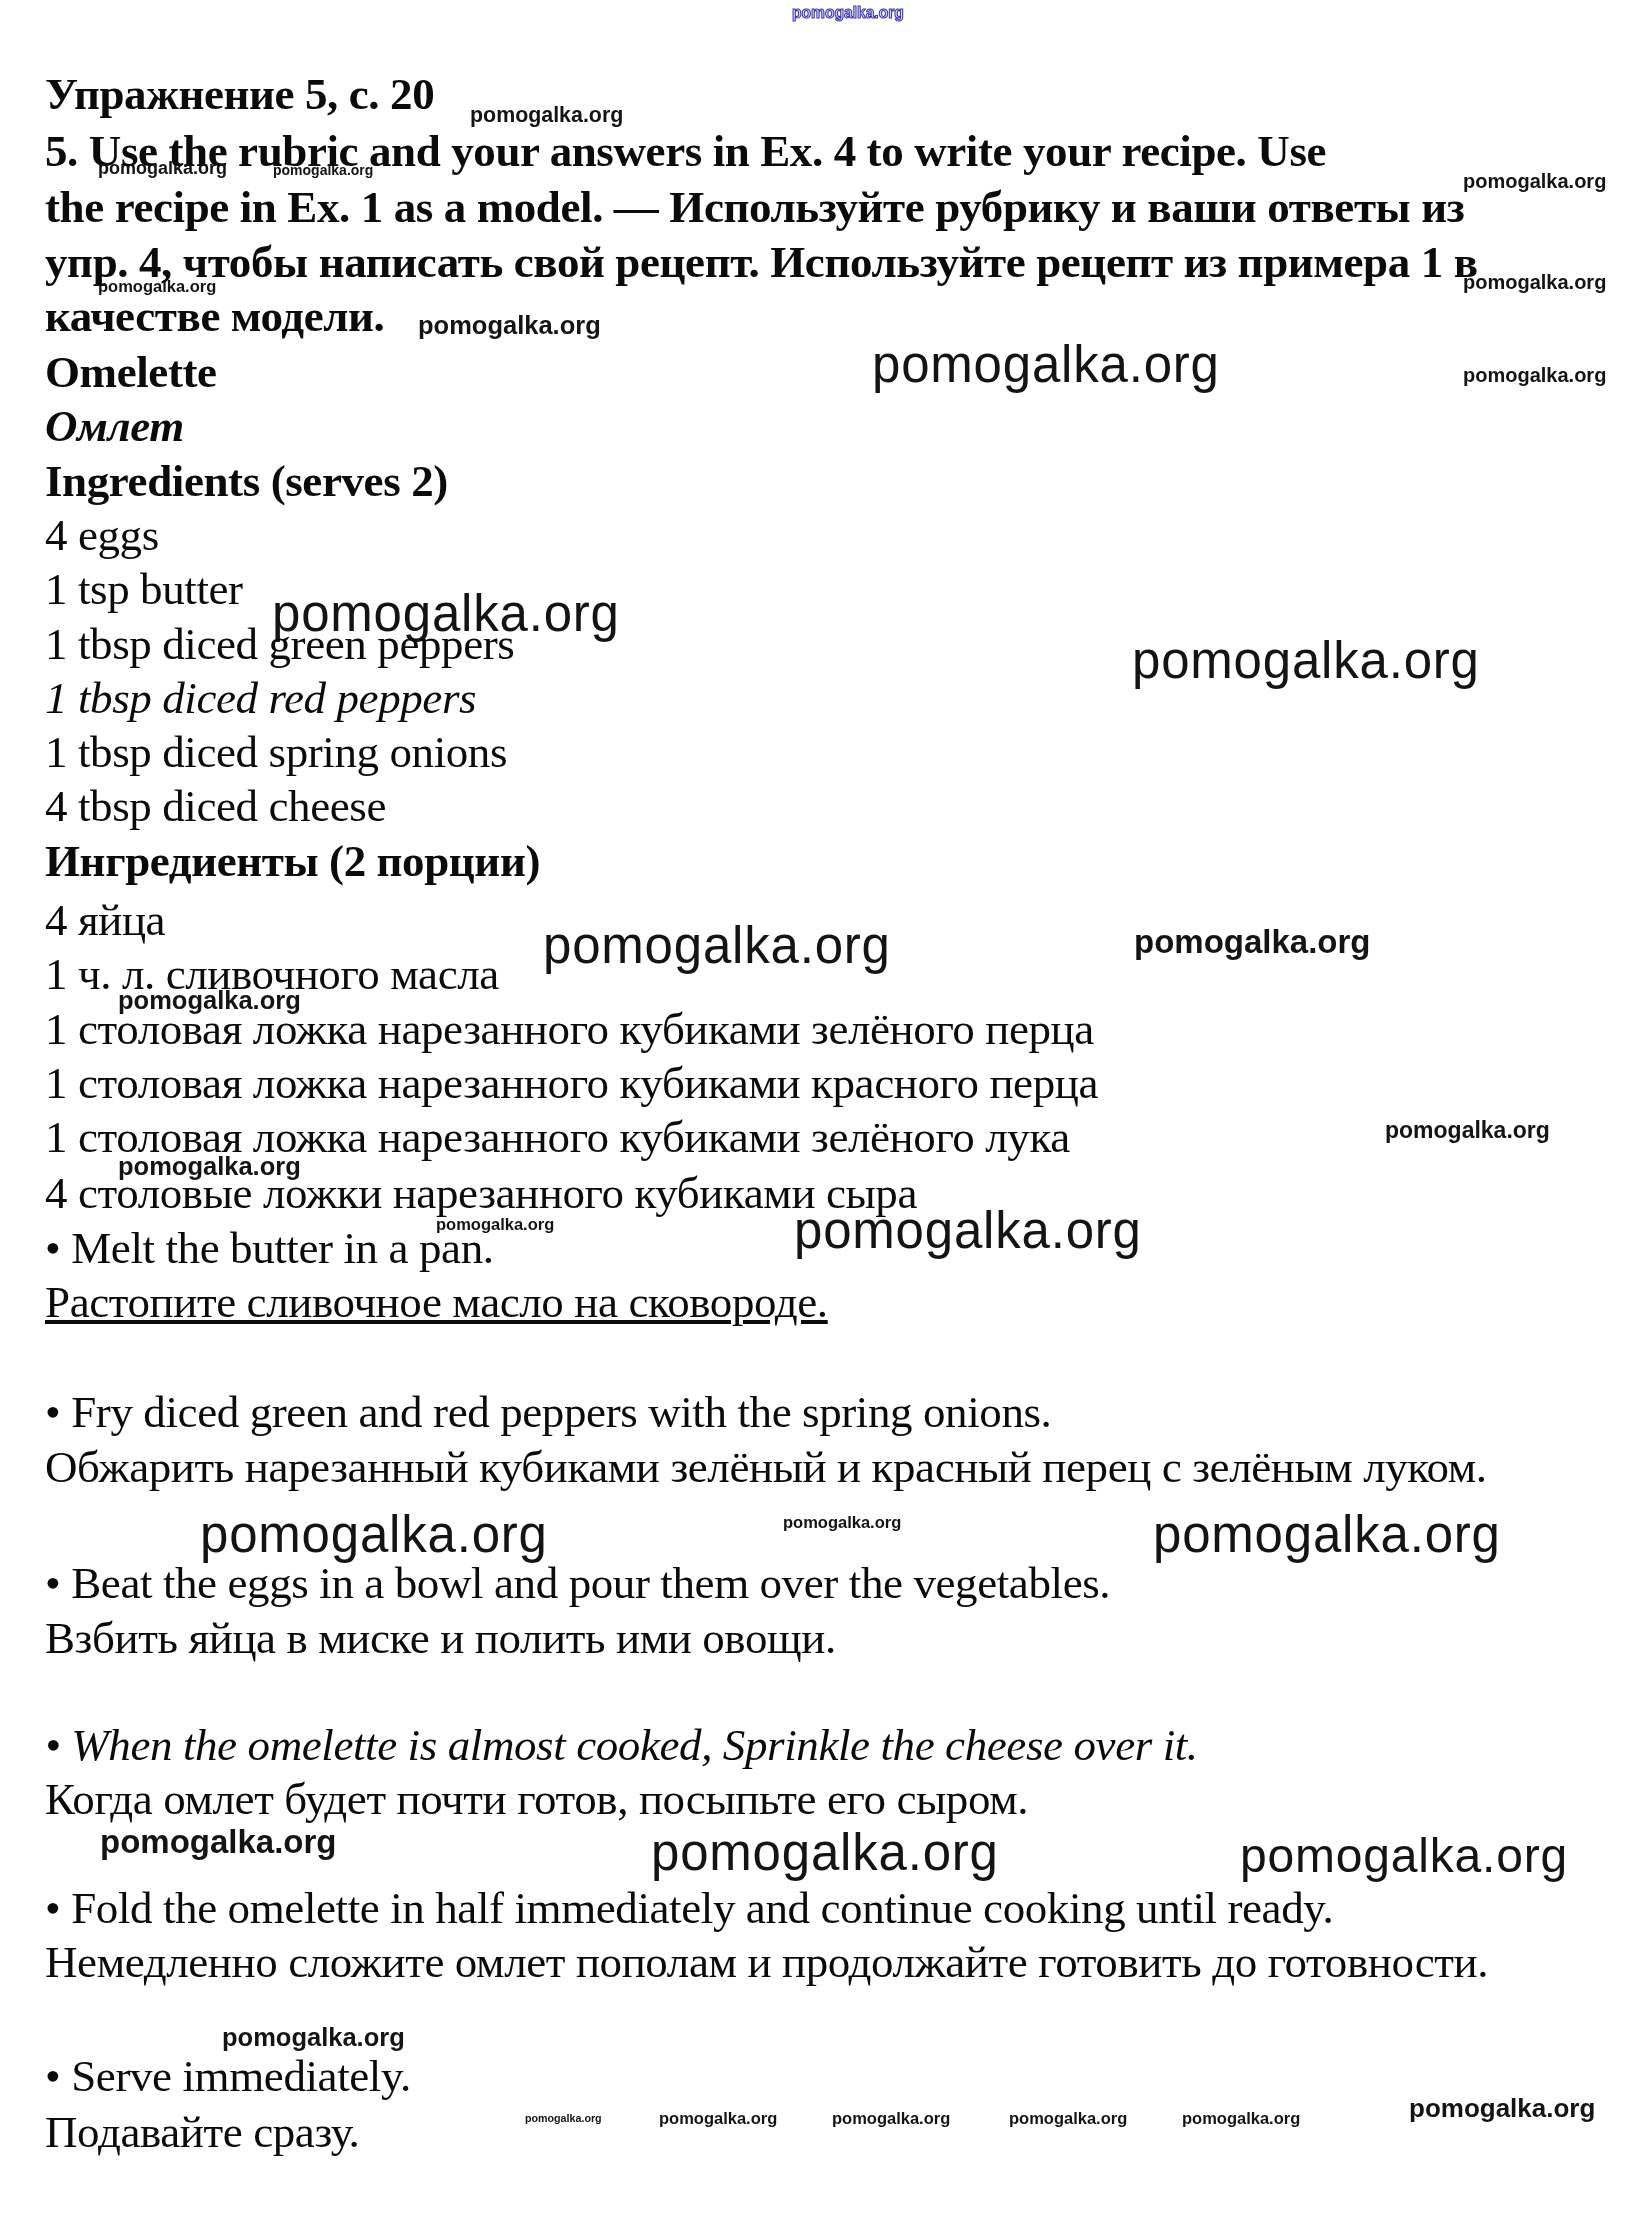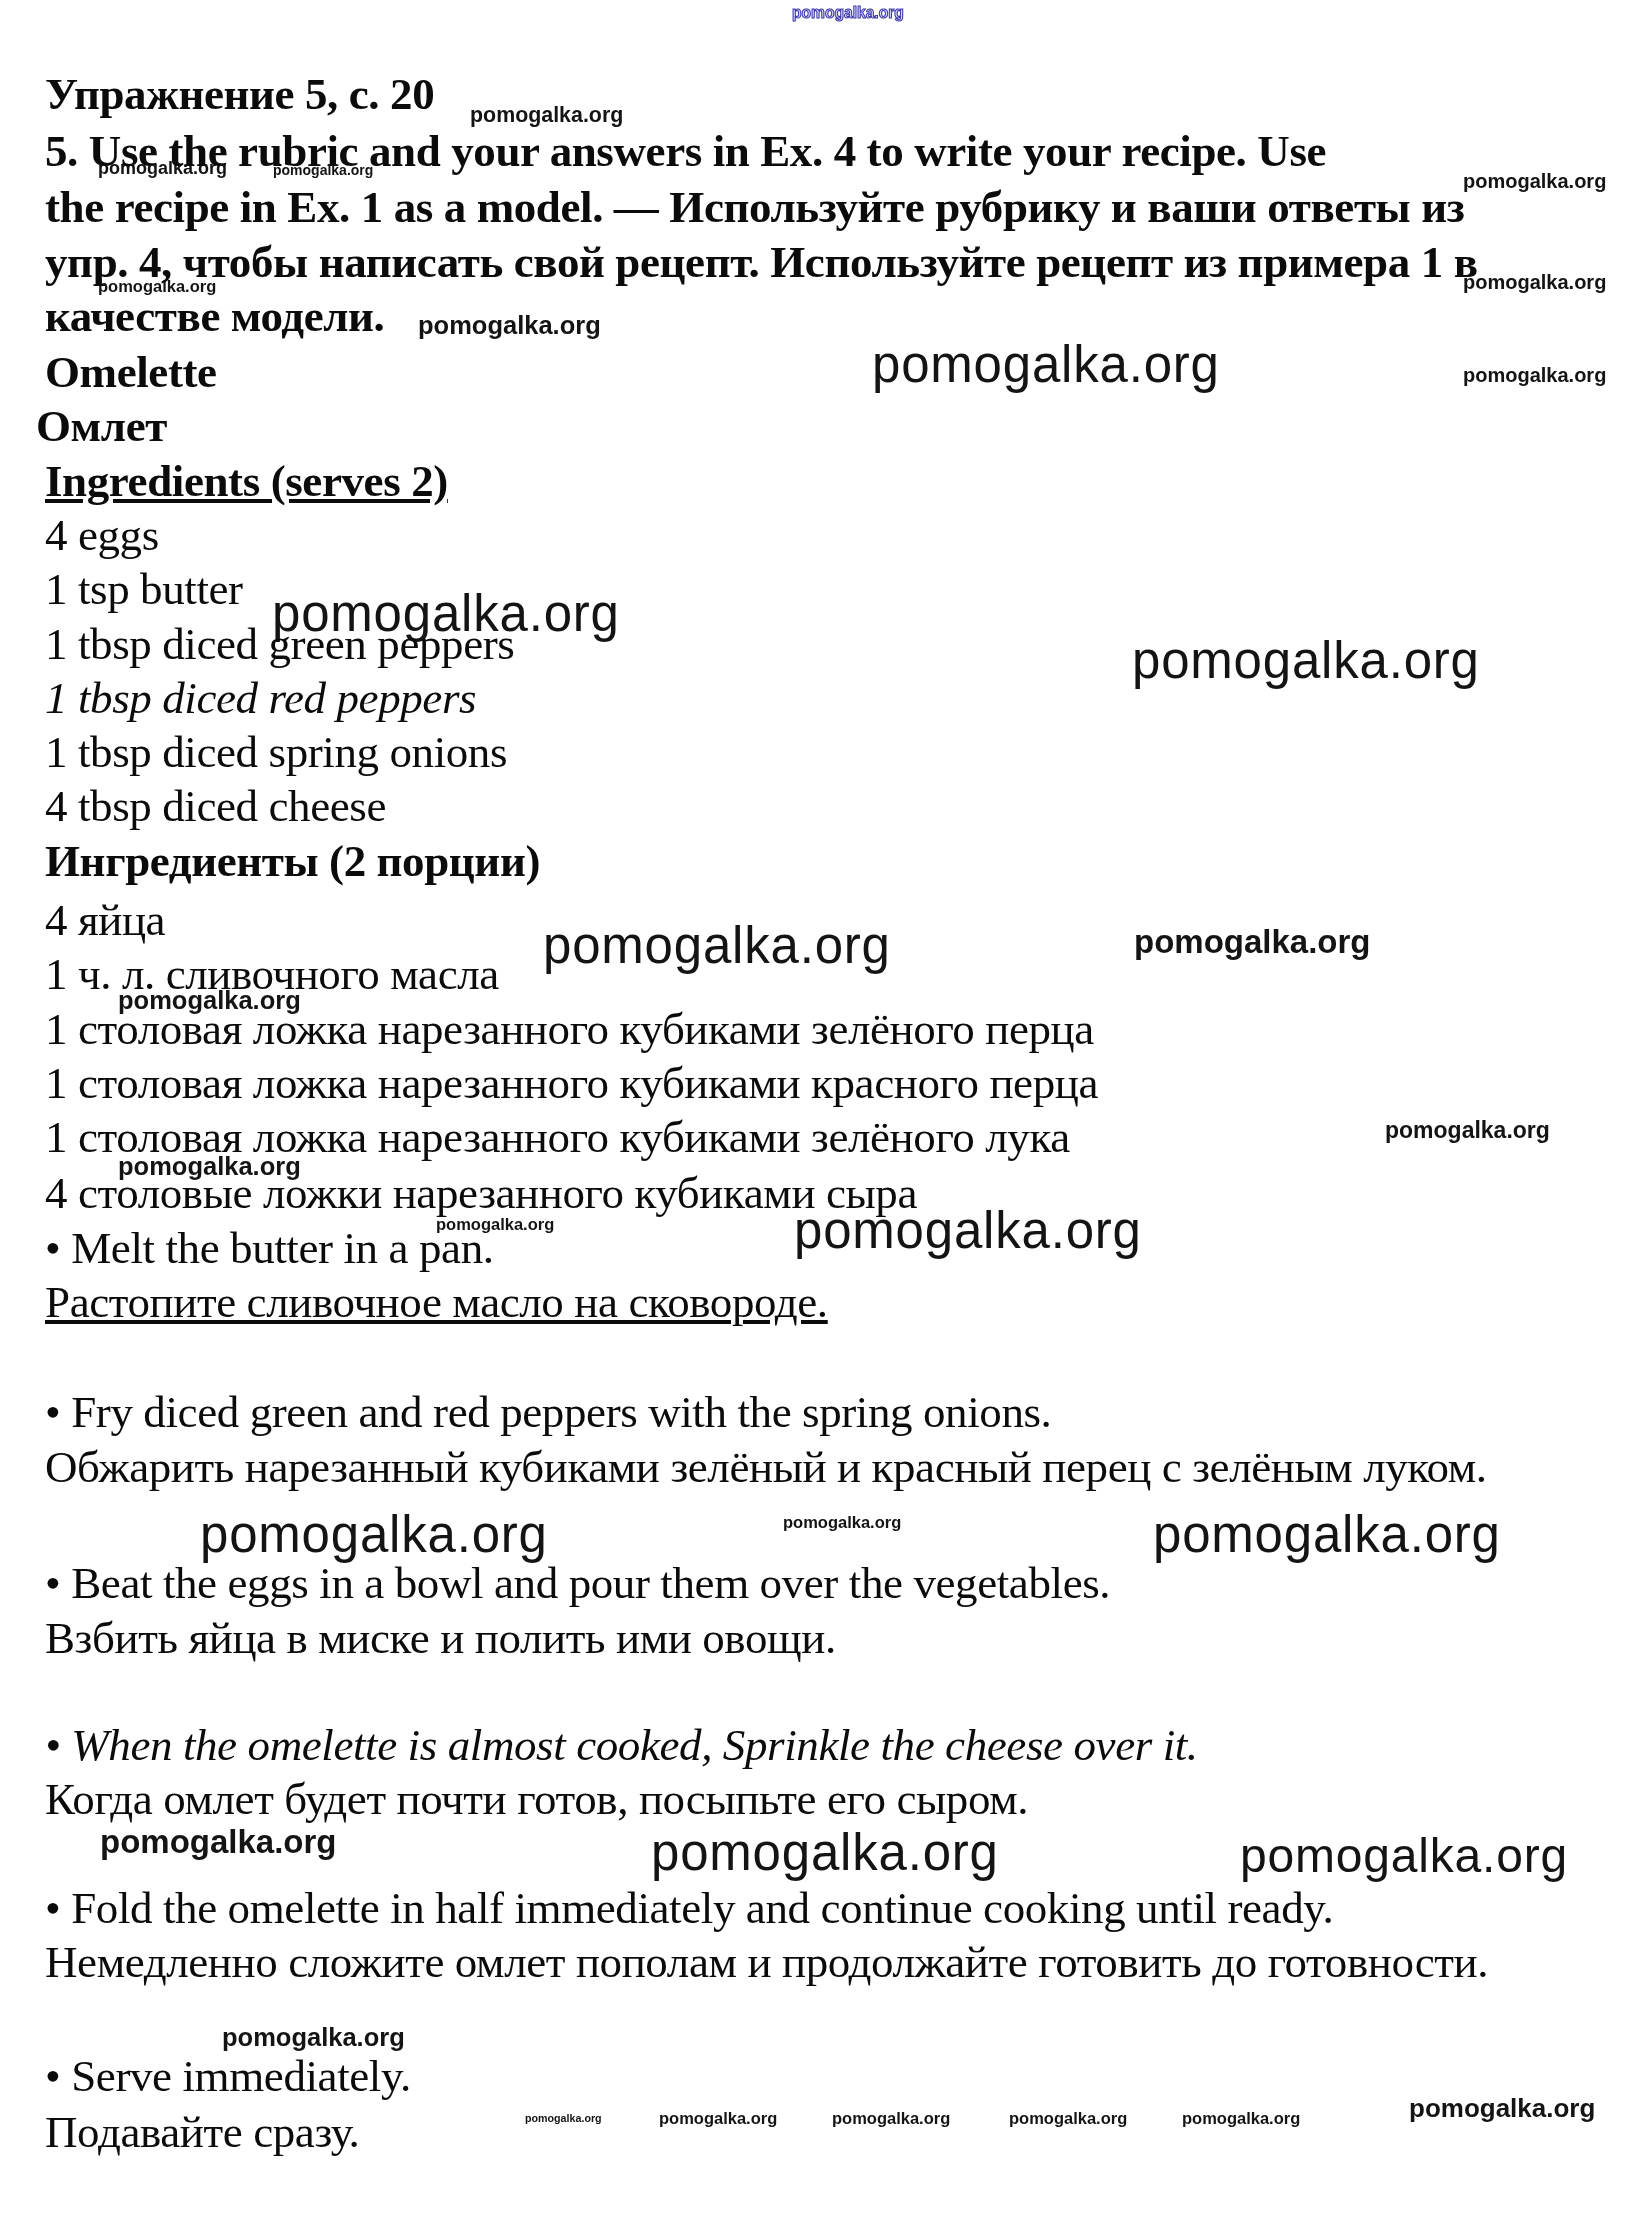--- a/index.html
+++ b/index.html
@@ -75,22 +75,22 @@
       <span class="wm w600" style="left: 1166px; top: 2110px; font-size: 16.5px;">pomogalka.org</span>
       <span class="wm w600" style="left: 1393px; top: 2095px; font-size: 26px;">pomogalka.org</span>
     </div>
   <div>
       <div class="line bold" style="left: 29px; top: 71px;">Упражнение 5, с. 20</div>
       <div class="line bold" style="left: 29px; top: 128px; font-family: Liberation Serif, serif;">5. Use the rubric and your answers in Ex. 4 to write your recipe. Use</div>
       <div class="line bold" style="left: 29px; top: 184px;">the recipe in Ex. 1 as a model. — Используйте рубрику и ваши ответы из</div>
       <div class="line bold" style="left: 29px; top: 239px;">упр. 4, чтобы написать свой рецепт. Используйте рецепт из примера 1 в</div>
       <div class="line bold" style="left: 29px; top: 293px;">качестве модели.</div>
       <div class="line bold" style="left: 29px; top: 349px; text-align: center;">Omelette</div>
-      <div class="line bold" style="left: 20px; top: 403px;">Омлет</div>
-      <div class="line bold" style="left: 29px; top: 458px; text-decoration: underline;">Ingredients (serves 2)</div>
+      <div class="line bold" style="left: 29px; top: 403px; font-style: italic;">Омлет</div>
+      <div class="line bold" style="left: 29px; top: 458px;">Ingredients (serves 2)</div>
       <div class="line" style="left: 29px; top: 512px;">4 eggs</div>
       <div class="line" style="left: 29px; top: 566px;">1 tsp butter</div>
       <div class="line" style="left: 29px; top: 621px;">1 tbsp diced green peppers</div>
       <div class="line" style="left: 29px; top: 675px; font-style: italic;">1 tbsp diced red peppers</div>
       <div class="line" style="left: 29px; top: 729px;">1 tbsp diced spring onions</div>
       <div class="line" style="left: 29px; top: 783px;">4 tbsp diced cheese</div>
       <div class="line bold" style="left: 29px; top: 838px;">Ингредиенты (2 порции)</div>
       <div class="line" style="left: 29px; top: 897px;">4 яйца</div>
       <div class="line" style="left: 29px; top: 951px;">1 ч. л. сливочного масла</div>
       <div class="line" style="left: 29px; top: 1006px;">1 столовая ложка нарезанного кубиками зелёного перца</div>

